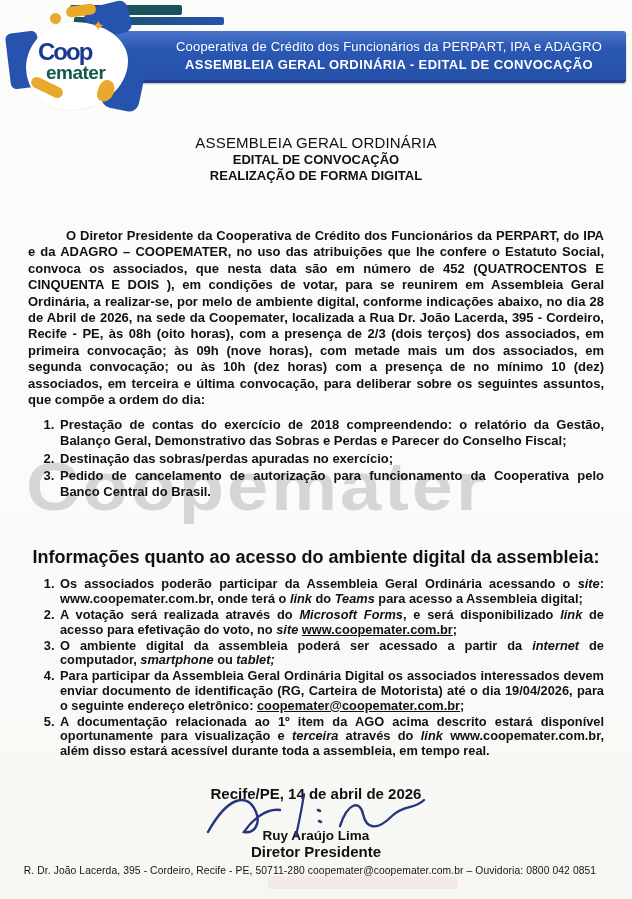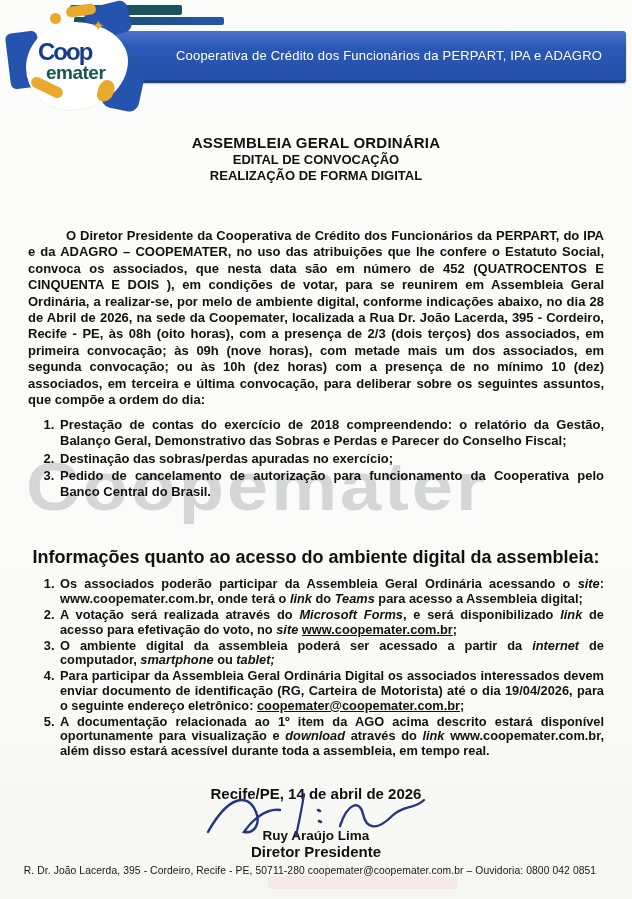--- a/index.html
+++ b/index.html
@@ -31,21 +31,21 @@
   .lblob{left:20px;top:20px;width:102px;height:88px;background:#fff;border-radius:48% 52% 58% 42%/52% 44% 56% 48%;box-shadow:0 0 0 1px rgba(0,0,0,.04);}
   .ldot{left:44px;top:11px;width:11px;height:11px;border-radius:50%;background:var(--accent-yellow,#e9a92c);}
   .lpill{left:60px;top:3px;width:30px;height:11px;border-radius:6px;background:var(--accent-yellow,#e9a92c);transform:rotate(-8deg);}
   .lswoosh{left:24px;top:80px;width:34px;height:11px;border-radius:7px;background:var(--accent-yellow,#e9a92c);transform:rotate(26deg);}
   .lcomma{left:92px;top:78px;width:16px;height:22px;border-radius:50% 50% 60% 40%;background:var(--accent-yellow,#e9a92c);transform:rotate(18deg);}
   .lspark{left:86px;top:16px;color:var(--accent-yellow,#e9a92c);font-size:15px;line-height:1;}
   .lcoop{left:32px;top:36px;font-size:24px;font-weight:800;color:var(--logo-text-blue,#173a8e);letter-spacing:-2px;}
   .lemater{left:40px;top:60px;font-size:19px;font-weight:800;color:var(--logo-text-teal,#14584e);letter-spacing:-.5px;}
   
   .title{margin-top:12px;text-align:center;line-height:1.22;}
-  .title-1{font-size:15px;font-weight:700;letter-spacing:.2px;margin-top:22px;}
+  .title-1{font-size:15px;font-weight:400;letter-spacing:.2px;margin-top:22px;}
   .title-2,.title-3{font-size:13px;font-weight:700;}
   
   .content{position:relative;z-index:1;}
   .intro{margin:44px 28px 0;font-size:13px;font-weight:700;line-height:16.4px;text-align:justify;text-indent:38px;}
   ol{margin:9px 28px 0;padding-left:30px;font-size:13px;font-weight:700;text-align:justify;}
   ol.agenda{line-height:15.6px;}
   ol.agenda li{margin-bottom:2px;padding-left:2px;}
   ol.info{line-height:14.8px;font-size:12.8px;}
   ol.info li{margin-bottom:1px;padding-left:2px;}
   .info-heading{margin-top:48px;text-align:center;font-size:18px;font-weight:700;}
@@ -71,20 +71,21 @@
 </head>
 <body>
 
 <div class="page">
 
   <div class="header">
     <div class="stripe1"></div>
     <div class="stripe2"></div>
     <div class="banner">
       <div class="banner-l1">Cooperativa de Crédito dos Funcionários da PERPART, IPA e ADAGRO</div>
+      <div class="banner-l2">ASSEMBLEIA GERAL ORDINÁRIA - EDITAL DE CONVOCAÇÃO</div>
     </div>
     <div class="logo">
       <div class="lshape-left"></div>
       <div class="lshape-top"></div>
       <div class="lshape-bot"></div>
       <div class="lblob"></div>
       <div class="ldot"></div>
       <div class="lpill"></div>
       <div class="lswoosh"></div>
       <div class="lcomma"></div>
@@ -112,21 +113,21 @@
       <li>Pedido de cancelamento de autorização para funcionamento da Cooperativa pelo Banco Central do Brasil.</li>
     </ol>
 
     <div class="info-heading">Informações quanto ao acesso do ambiente digital da assembleia:</div>
 
     <ol class="info">
       <li><span>Os associados poderão participar da Assembleia Geral Ordinária acessando o </span><span class="it">site</span><span>: www.coopemater.com.br, onde terá o </span><span class="it">link</span><span> do </span><span class="it">Teams</span><span> para acesso a Assembleia digital;</span></li>
       <li><span>A votação será realizada através do </span><span class="it">Microsoft Forms</span><span>, e será disponibilizado </span><span class="it">link</span><span> de acesso para efetivação do voto, no </span><span class="it">site</span><span> </span><span class="un">www.coopemater.com.br</span><span>;</span></li>
       <li><span>O ambiente digital da assembleia poderá ser acessado a partir da </span><span class="it">internet</span><span> de computador, </span><span class="it">smartphone</span><span> ou </span><span class="it">tablet;</span></li>
       <li><span>Para participar da Assembleia Geral Ordinária Digital os associados interessados devem enviar documento de identificação (RG, Carteira de Motorista) até o dia 19/04/2026, para o seguinte endereço eletrônico: </span><span class="un">coopemater@coopemater.com.br</span><span>;</span></li>
-      <li><span>A documentação relacionada ao 1º item da AGO acima descrito estará disponível oportunamente para visualização e </span><span class="it">download</span><span> através do </span><span class="it">link</span><span> www.coopemater.com.br, além disso estará acessível durante toda a assembleia, em tempo real.</span></li>
+      <li><span>A documentação relacionada ao 1º item da AGO acima descrito estará disponível oportunamente para visualização e </span><span class="it">terceira</span><span> através do </span><span class="it">link</span><span> www.coopemater.com.br, além disso estará acessível durante toda a assembleia, em tempo real.</span></li>
     </ol>
 
     <div class="stamp-artifact"></div>
 
     <div class="date-line">Recife/PE, 14 de abril de 2026</div>
     <div class="sig-block">
       <svg class="sig-svg" viewBox="0 0 232 58" fill="none" xmlns="http://www.w3.org/2000/svg">
         <path d="M8 46 C 28 10, 48 6, 56 26 C 61 38, 54 48, 44 46 C 52 34, 66 22, 80 24" stroke="#26357f" stroke-width="2.4" stroke-linecap="round" fill="none"></path>
         <path d="M104 8 C 102 22, 99 36, 96 50" stroke="#26357f" stroke-width="2.2" stroke-linecap="round" fill="none"></path>
         <path d="M118 24 l2 1 M119 35 l2 1" stroke="#26357f" stroke-width="2.6" stroke-linecap="round"></path>

